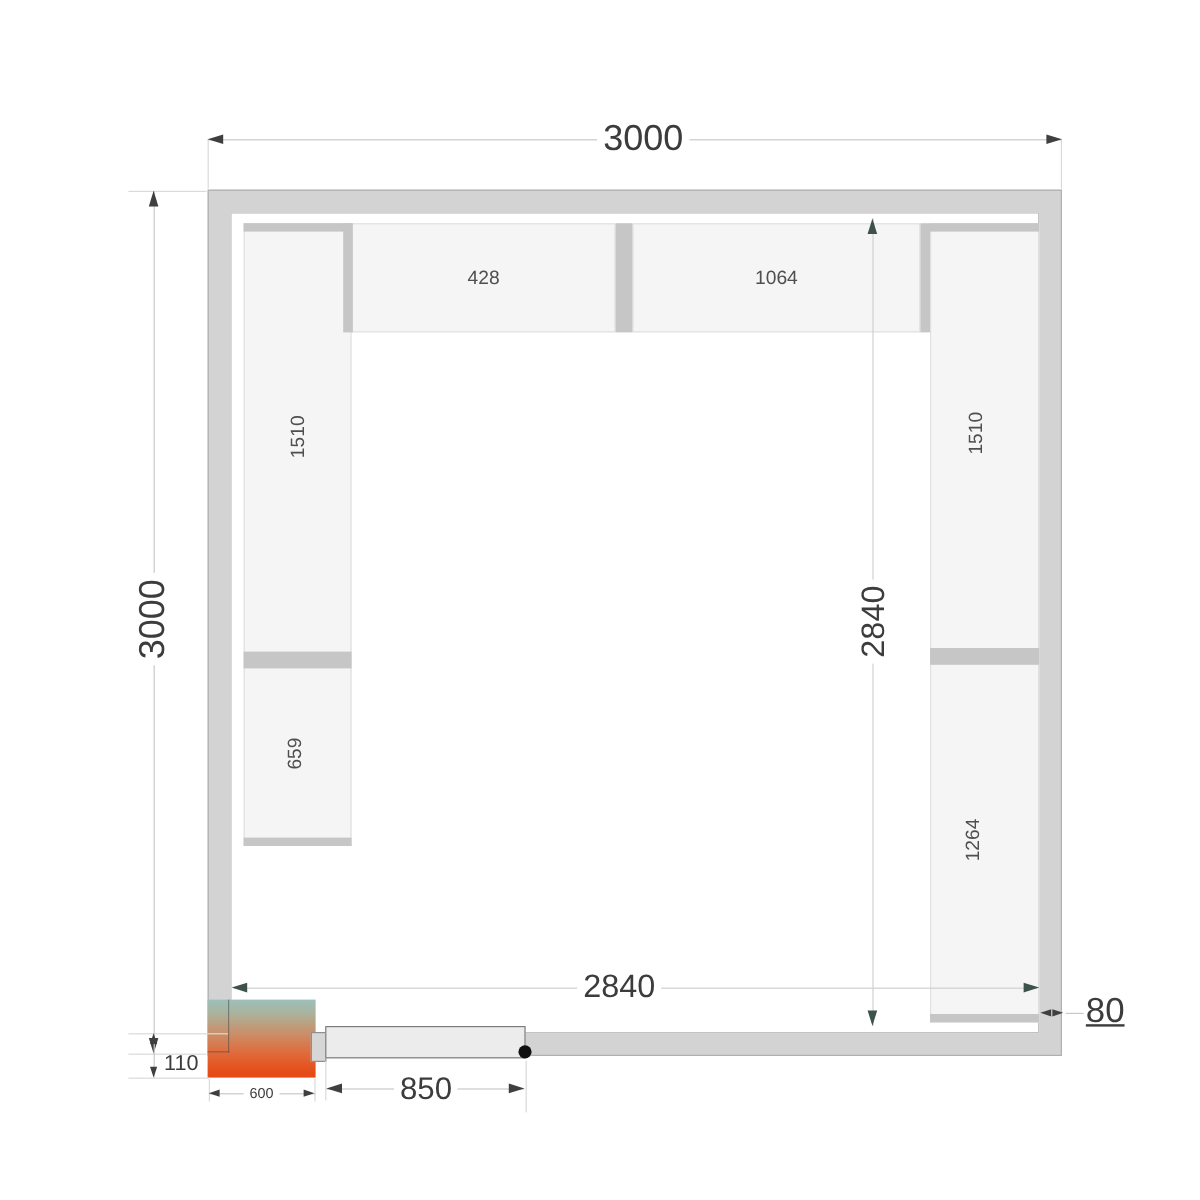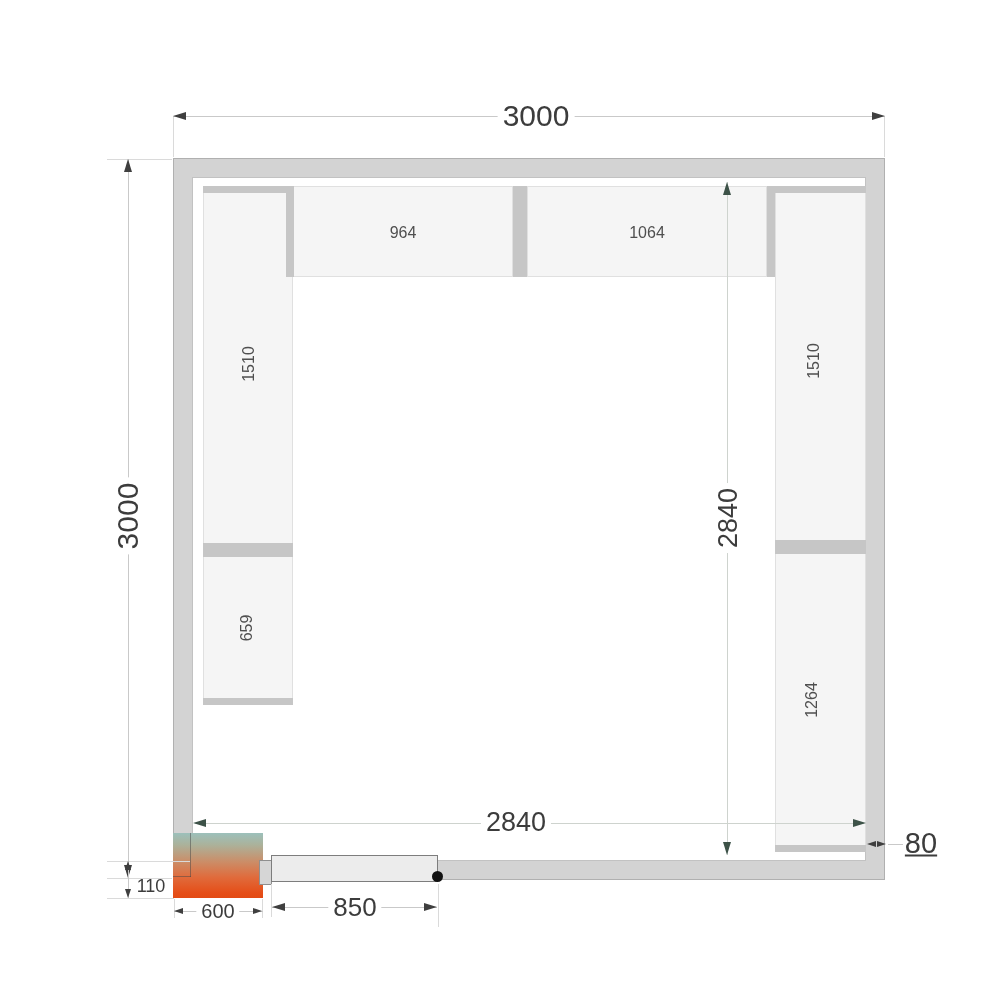--- a/index.html
+++ b/index.html
@@ -31,21 +31,21 @@
   .dark{color:#3f3f3f;}
   .green{color:#3d5248;}
   
   .dimtext{position:absolute;transform:translate(-50%,-50%);background:#fff;padding:0 5px;
            color:#3c3c3c;white-space:nowrap;line-height:1;}
   .vtext{transform:translate(-50%,-50%) rotate(-90deg);}
   .slabel{position:absolute;transform:translate(-50%,-50%);color:#4f4f4f;font-size:16px;
           white-space:nowrap;line-height:1;background:transparent;padding:0;}
   .slabel.vert{transform:translate(-50%,-50%) rotate(-90deg);}
   .f30{font-size:30px;} .f29{font-size:29px;} .f27{font-size:27px;}
-  .f24{font-size:26px;} .f18{font-size:18px;} .f16{font-size:20px;}
+  .f24{font-size:26px;} .f18{font-size:18px;} .f16{font-size:12px;}
   
   .unit{position:absolute;left:173px;top:833px;width:90px;height:65px;
         background:linear-gradient(180deg,#9cc0bb 0%,#abb29b 18%,#cc8c66 45%,#e06b3c 68%,#e54e18 92%,#e34a14 100%);}
   .unit-line-v{position:absolute;left:190px;top:833px;width:1px;height:44px;background:rgba(70,70,70,.5);}
   .unit-line-h{position:absolute;left:173px;top:876px;width:18px;height:1px;background:rgba(70,70,70,.5);}
   .door-frame{position:absolute;left:259px;top:860px;width:13px;height:25px;
               background:#d6d6d6;border:1px solid #8f8f8f;box-sizing:border-box;}
   .door-leaf{position:absolute;left:271px;top:855px;width:167px;height:27px;
              background:#ececec;border:1.5px solid #7d7d7d;box-sizing:border-box;}
   .hinge{position:absolute;left:432px;top:871px;width:11px;height:11px;border-radius:50%;background:#111;}
@@ -66,21 +66,21 @@
   <div class="bar" style="left:203px;top:186px;width:90px;height:7px;"></div>
   <div class="bar" style="left:286px;top:186px;width:8px;height:91px;"></div>
   <div class="bar" style="left:203px;top:543px;width:90px;height:14px;"></div>
   <div class="bar" style="left:203px;top:698px;width:90px;height:7px;"></div>
   <div class="bar" style="left:513px;top:186px;width:14px;height:91px;"></div>
   <div class="bar" style="left:767px;top:186px;width:8px;height:91px;"></div>
   <div class="bar" style="left:775px;top:186px;width:91px;height:7px;"></div>
   <div class="bar" style="left:775px;top:540px;width:91px;height:14px;"></div>
   <div class="bar" style="left:775px;top:845px;width:91px;height:7px;"></div>
 
-  <div class="slabel" style="left:403px;top:233px;">964</div>
+  <div class="slabel" style="left:403px;top:233px;">428</div>
   <div class="slabel" style="left:647px;top:233px;">1064</div>
   <div class="slabel vert" style="left:249px;top:364px;">1510</div>
   <div class="slabel vert" style="left:247px;top:628px;">659</div>
   <div class="slabel vert" style="left:814px;top:361px;">1510</div>
   <div class="slabel vert" style="left:812px;top:700px;">1264</div>
 
   <div class="vline ext" style="left:173px;top:117px;height:40px;"></div>
   <div class="vline ext" style="left:884px;top:117px;height:40px;"></div>
   <div class="hline" style="left:173px;top:116px;width:712px;"></div>
   <div class="arr l dark" style="left:173px;top:112px;"></div>

